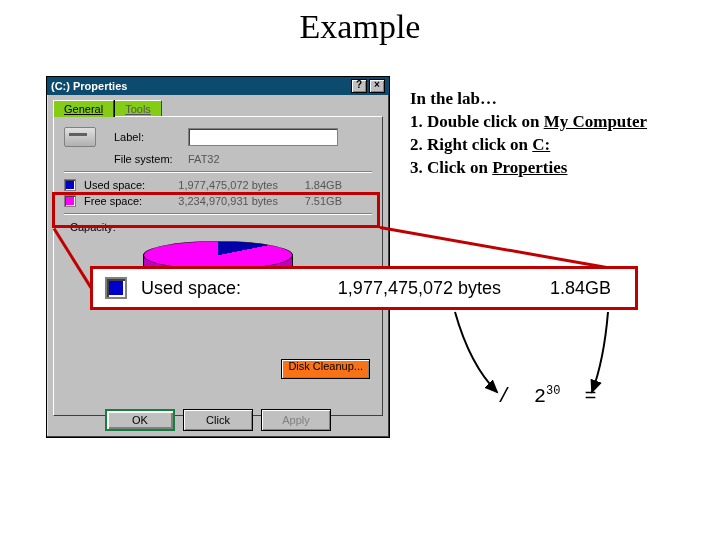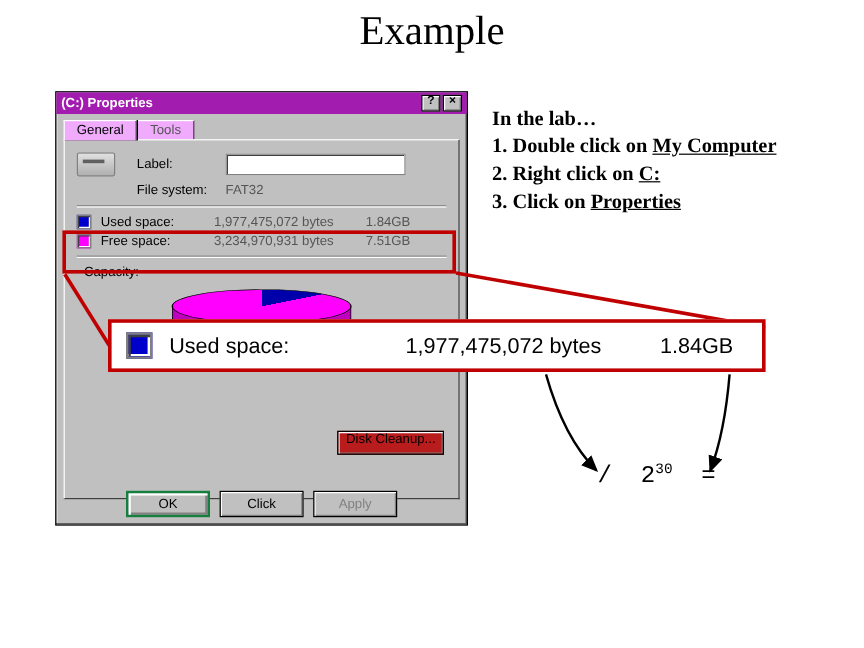--- a/index.html
+++ b/index.html
@@ -24,21 +24,21 @@
     left: 46px;
     top: 76px;
     width: 344px;
     height: 362px;
     background: #c0c0c0;
     border: 1px solid #000;
     box-shadow: inset -1px -1px 0 #404040, inset 1px 1px 0 #dfdfdf;
   }
   .titlebar {
     height: 18px;
-    background: #a21caf;
+    background: #0c4a6e;
     color: #fff;
     font-weight: bold;
     font-size: 11px;
     padding: 2px 4px;
     display: flex;
     align-items: center;
   }
   .titlebar .spacer { flex: 1; }
   .tb-btn {
     width: 16px; height: 14px;
@@ -50,27 +50,28 @@
     line-height: 10px;
     text-align: center;
     margin-left: 2px;
   }
   .tabstrip {
     display: flex;
     padding: 4px 6px 0 6px;
     gap: 0;
   }
   .tab {
-    background: #f0abfc;
+    background: #84cc16;
     border: 1px solid #808080;
     border-bottom: none;
     padding: 2px 10px;
     font-size: 11px;
     position: relative;
     top: 1px;
+    text-decoration: underline;
   }
   .tab.active {
     border-color: #fff #404040 #c0c0c0 #fff;
     box-shadow: 1px 0 0 #000;
     z-index: 2;
   }
   .tab.inactive {
     border-color: #fff #404040 #404040 #fff;
     color: #555;
   }
@@ -145,21 +146,21 @@
     border-radius: 0 0 75px 75px / 0 0 16px 16px;
     border:1px solid #000;
     border-top:none;
   }
   .drive-label {
     text-align:center; margin-top:6px; font-size:11px; color:#333;
   }
   .cleanup-btn {
     position:absolute; right:12px; bottom:36px;
     height:20px; padding:0 6px;
-    background:#b91c1c;
+    background:#f97316;
     border:1px solid #000;
     box-shadow: inset 1px 1px 0 #fff, inset -1px -1px 0 #808080;
     font-size:11px;
     margin-left:32px;
   }
   .dlg-buttons {
     position:absolute; left:0; bottom:6px; width:100%;
     display:flex; justify-content:center; gap:8px;
   }
   .dlg-btn {

